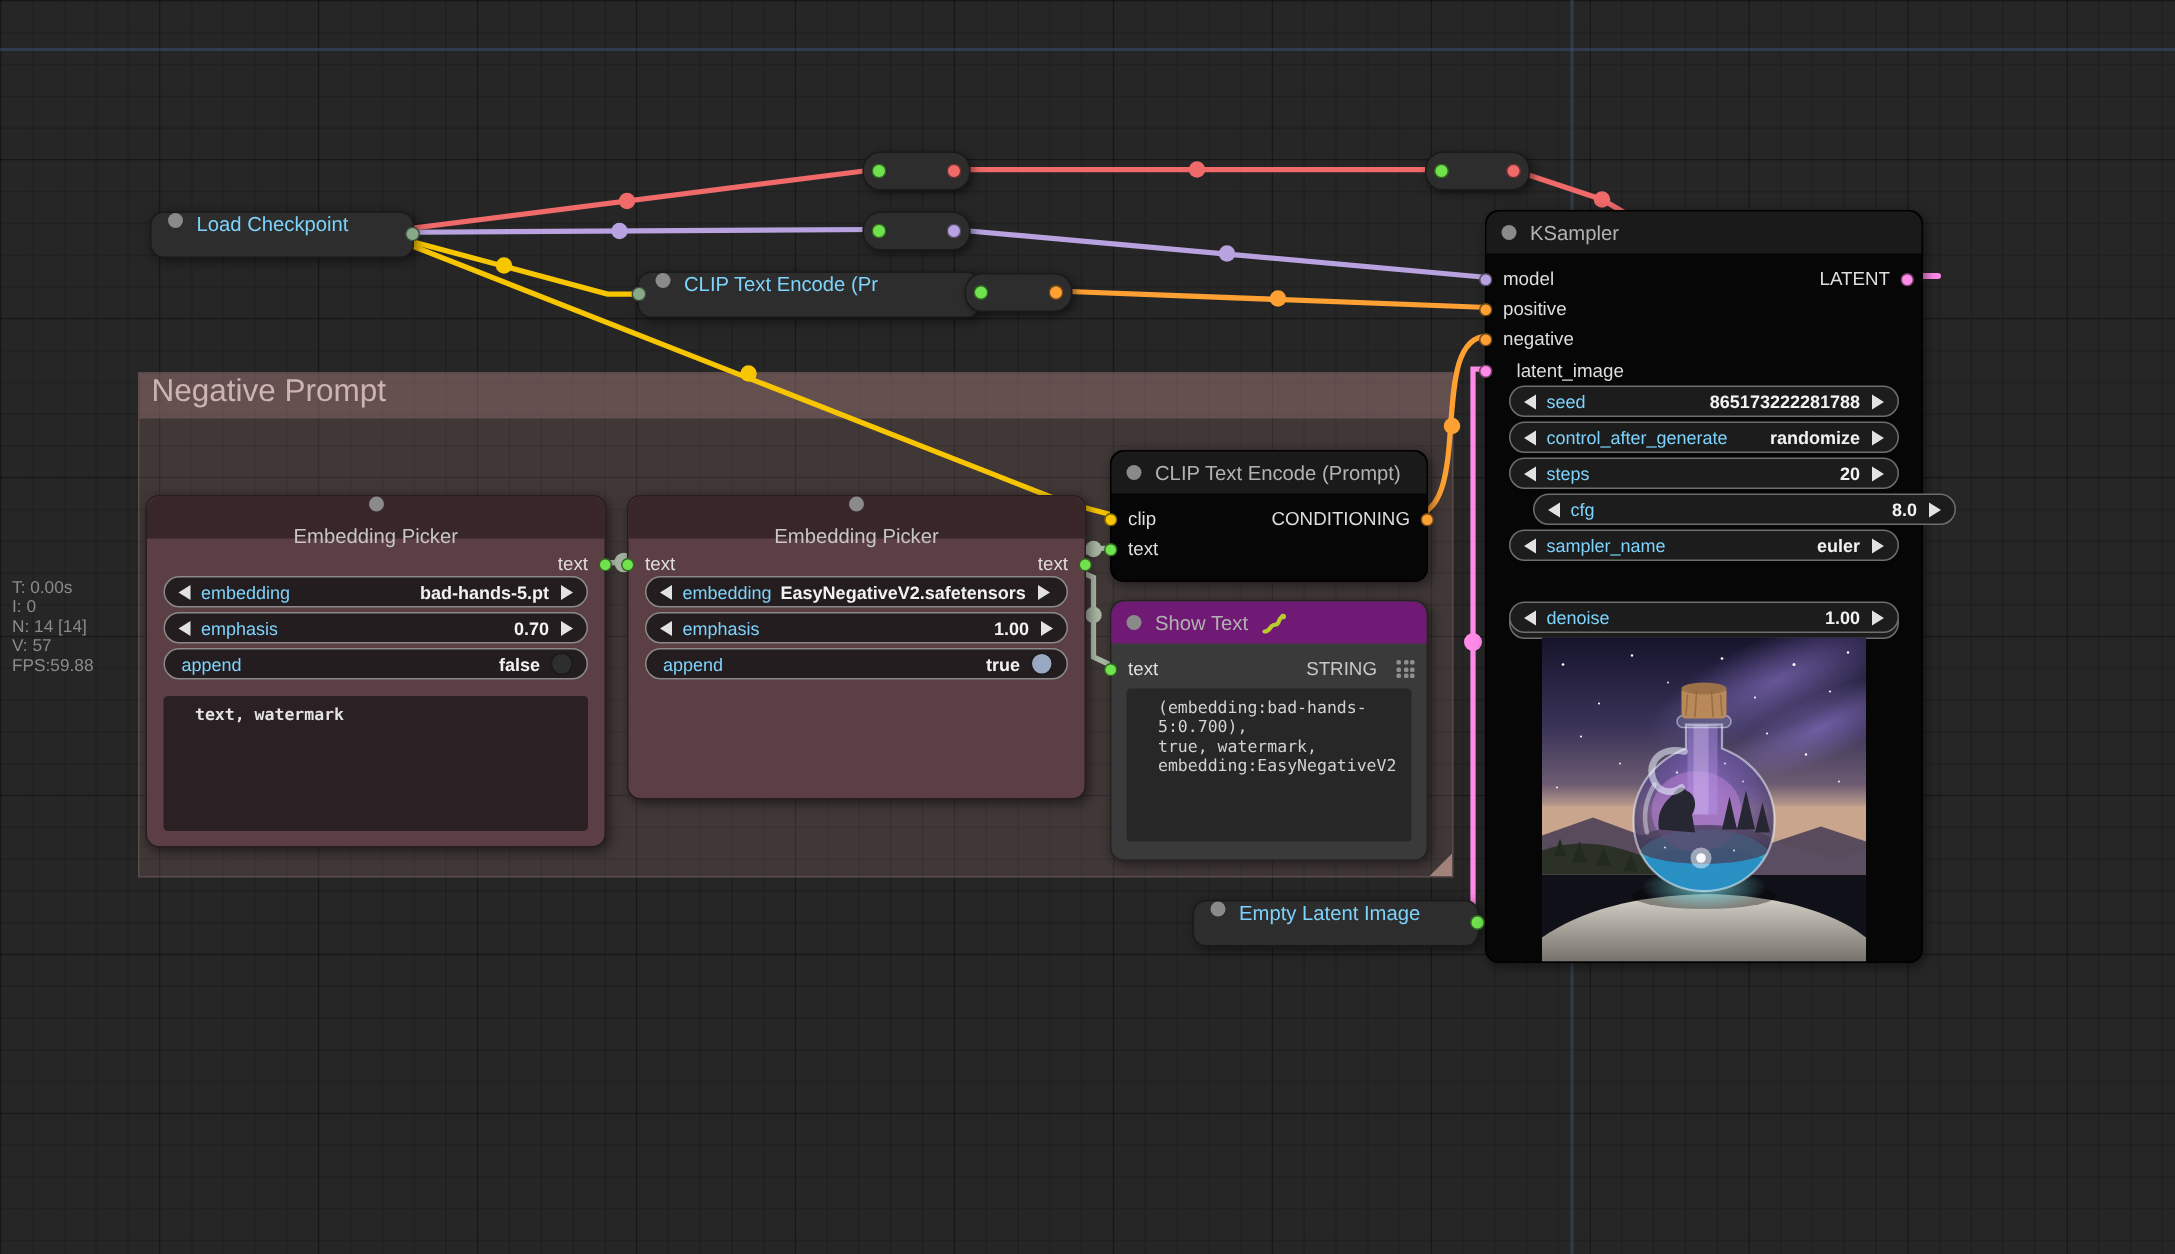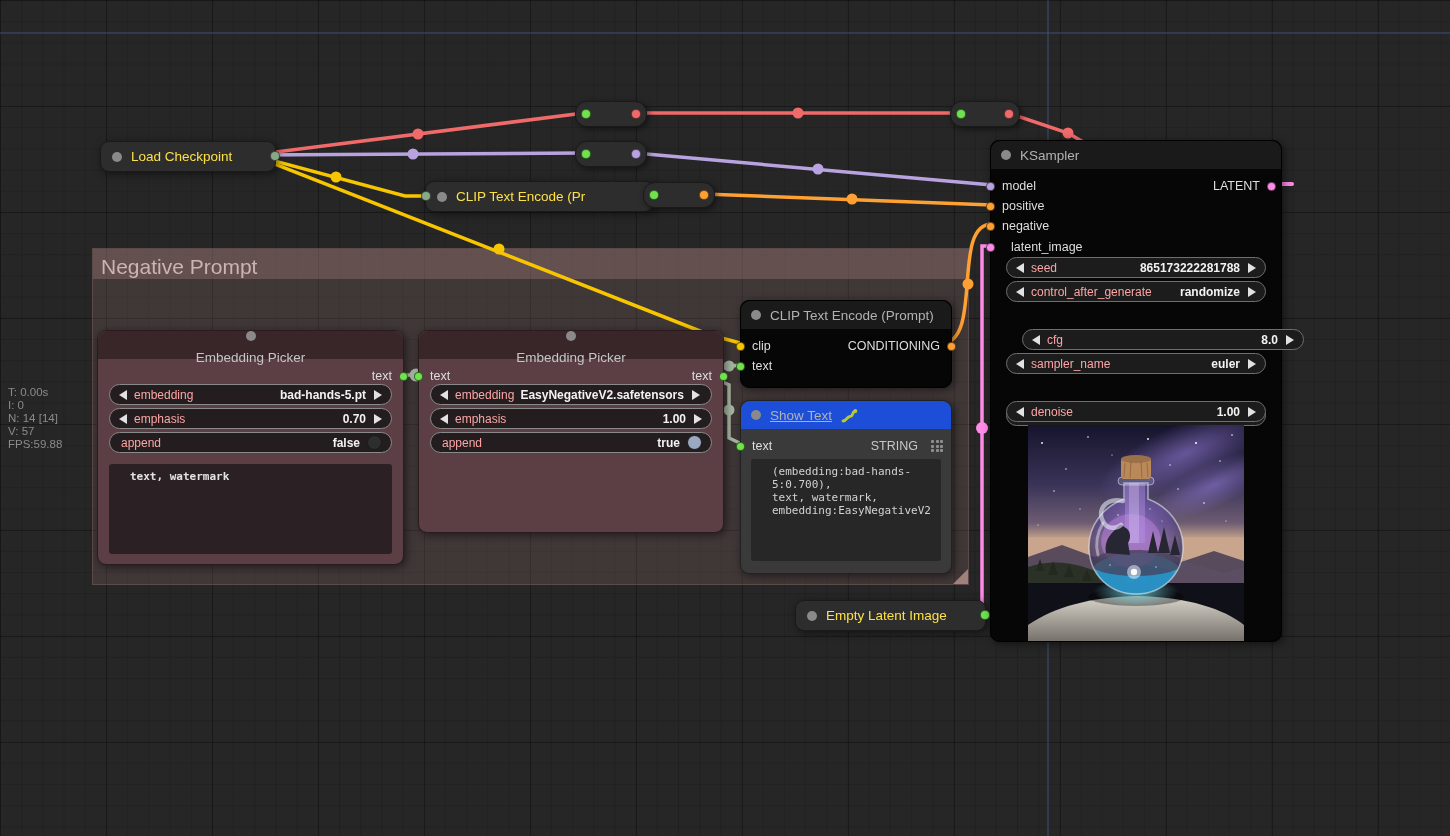--- a/index.html
+++ b/index.html
@@ -11,45 +11,45 @@
       linear-gradient(90deg,rgba(0,0,0,.26) 1px,transparent 1px),
       linear-gradient(rgba(0,0,0,.12) 1px,transparent 1px),
       linear-gradient(90deg,rgba(0,0,0,.12) 1px,transparent 1px);
     background-size:106px 106px,106px 106px,21.2px 21.2px,21.2px 21.2px;
     background-color:#262626;
   }
   .majorline{position:absolute;background:rgba(66,86,128,.45);}
   .stats{position:absolute;left:8px;top:386px;color:#8b8b8b;font-size:11.5px;line-height:13px;}
   
   .group{position:absolute;background:rgba(172,126,126,.20);border:1px solid rgba(196,152,152,.22);z-index:1;}
-  .group-header{height:30px;background:rgba(196,148,148,.28);display:flex;align-items:flex-end;padding:0 8px;}
+  .group-header{height:30px;background:rgba(196,148,148,.28);display:flex;align-items:flex-start;padding:0 8px;}
   .group-title{color:#cdb3b3;font-size:21px;}
   .group-resize{position:absolute;right:0;bottom:0;width:0;height:0;
     border-left:15px solid transparent;border-bottom:15px solid rgba(214,170,160,.65);}
   
   svg.links{position:absolute;left:0;top:0;z-index:2;pointer-events:none;}
   
   .node{position:absolute;border-radius:9px;box-shadow:2px 2px 8px rgba(0,0,0,.5);z-index:3;font-size:13px;}
   .node-title{height:28px;display:flex;align-items:center;gap:9px;padding:0 10px;border-radius:9px 9px 0 0;color:#b2b2b2;font-size:13.5px;white-space:nowrap;}
-  .collapsed{height:29px;border-radius:9px;display:flex;align-items:center;gap:9px;padding:0 11px;background:#2d2d2d;border:1px solid #1a1a1a;color:#fde047;font-size:13.5px;white-space:nowrap;}
+  .collapsed{height:29px;border-radius:9px;display:flex;gap:9px;padding:0 11px;background:#2d2d2d;border:1px solid #1a1a1a;color:#7dd3fc;font-size:13.5px;white-space:nowrap;}
   .collapse-dot{width:10px;height:10px;border-radius:50%;background:#8a8a8a;flex:0 0 auto;}
   .dark-node{background:#060606;border:1px solid #000;}
   .dark-node .node-title{background:#1a1a1a;}
   .maroon-node{background:#5b3f44;border:1px solid #2a1b1d;}
   .maroon-node .node-title{background:#392629;border-radius:9px 9px 0 0;color:#c6c6c6;flex-direction:column;}
   .gray-node{background:#3a3a3a;border:1px solid #222;}
-  .gray-node .node-title{background:#1d4ed8;text-decoration:underline;}
+  .gray-node .node-title{background:#701a75;}
   .reroute{position:absolute;height:24px;border-radius:12px;background:#2d2d2d;border:1px solid #1a1a1a;box-shadow:2px 2px 6px rgba(0,0,0,.5);z-index:3;}
   .dot{width:9px;height:9px;border-radius:50%;border:1px solid rgba(0,0,0,.55);box-sizing:border-box;flex:0 0 auto;}
   .edge-dot{position:absolute;width:10px;height:10px;border-radius:50%;border:1px solid rgba(0,0,0,.55);box-sizing:border-box;}
   .slot{position:absolute;display:flex;align-items:center;gap:7px;color:#dedede;font-size:12.5px;white-space:nowrap;}
   .slot.right{flex-direction:row-reverse;}
   
   .widget{position:absolute;height:21px;border-radius:11px;background:#1c1c1c;border:1px solid #6e6e6e;display:flex;align-items:center;padding:0 9px;font-size:12px;box-sizing:border-box;}
-  .widget .lbl{color:#fca5a5;margin-left:7px;overflow:hidden;}
+  .widget .lbl{color:#7dd3fc;margin-left:7px;overflow:hidden;}
   .widget .val{margin-left:auto;color:#f2f2f2;font-weight:bold;padding-left:6px;white-space:nowrap;}
   .arrow-l{width:0;height:0;border-top:5px solid transparent;border-bottom:5px solid transparent;border-right:8px solid #e2e2e2;flex:0 0 auto;}
   .arrow-r{width:0;height:0;border-top:5px solid transparent;border-bottom:5px solid transparent;border-left:8px solid #e2e2e2;margin-left:8px;flex:0 0 auto;}
   .toggle{width:13px;height:13px;border-radius:50%;margin-left:7px;flex:0 0 auto;}
   .toggle.off{background:#2e2e2e;border:1px solid #1a1a1a;}
   .toggle.on{background:#9aa8c2;border:1px solid #1a1a1a;}
   .textarea{position:absolute;background:#2b2124;border-radius:3px;font-family:"DejaVu Sans Mono",monospace;font-size:11px;font-weight:bold;color:#e3e3e3;padding:6px 21px;white-space:pre-wrap;box-sizing:border-box;line-height:13px;}
   .textarea.gray{background:#272727;color:#d2d2d2;font-weight:normal;}
   .grid-icon{margin-left:6px;display:grid;grid-template-columns:repeat(3,3px);grid-template-rows:repeat(3,3px);gap:1.5px;}
   .grid-icon i{background:#8f8f8f;border-radius:1px;}
@@ -249,21 +249,21 @@
           <i></i>
           <i></i>
           <i></i>
           <i></i>
           <i></i>
           <i></i>
         </span>
       <span>STRING</span>
     </div>
     <div class="textarea gray" style="left:10px;top:58px;width:190px;height:102px;">(embedding:bad-hands-5:0.700),
-text, watermark,
+true, watermark,
 embedding:EasyNegativeV2</div>
   </div>
 
   <div class="collapsed" style="left:795px;top:600px;width:167px;position:absolute;z-index:3;box-shadow:2px 2px 8px rgba(0,0,0,.5);">
     <span class="collapse-dot"></span>
     <span>Empty Latent Image</span>
     <span class="edge-dot" style="right:-5px;top:9px;background:#6fe24e;"></span>
   </div>
 
   <div class="node dark-node" style="left:990px;top:140px;width:290px;height:500px;">
@@ -295,20 +295,26 @@
     <div class="widget" style="left:15px;top:116px;width:260px;">
       <span class="arrow-l"></span>
       <span class="lbl">seed</span>
       <span class="val">865173222281788</span>
       <span class="arrow-r"></span>
     </div>
     <div class="widget" style="left:15px;top:140px;width:260px;">
       <span class="arrow-l"></span>
       <span class="lbl">control_after_generate</span>
       <span class="val">randomize</span>
+      <span class="arrow-r"></span>
+    </div>
+    <div class="widget" style="left:15px;top:164px;width:260px;">
+      <span class="arrow-l"></span>
+      <span class="lbl">steps</span>
+      <span class="val">20</span>
       <span class="arrow-r"></span>
     </div>
     <div class="widget" style="left:15px;top:188px;width:282px;margin-left:16px;">
       <span class="arrow-l"></span>
       <span class="lbl">cfg</span>
       <span class="val">8.0</span>
       <span class="arrow-r"></span>
     </div>
     <div class="widget" style="left:15px;top:212px;width:260px;">
       <span class="arrow-l"></span>

